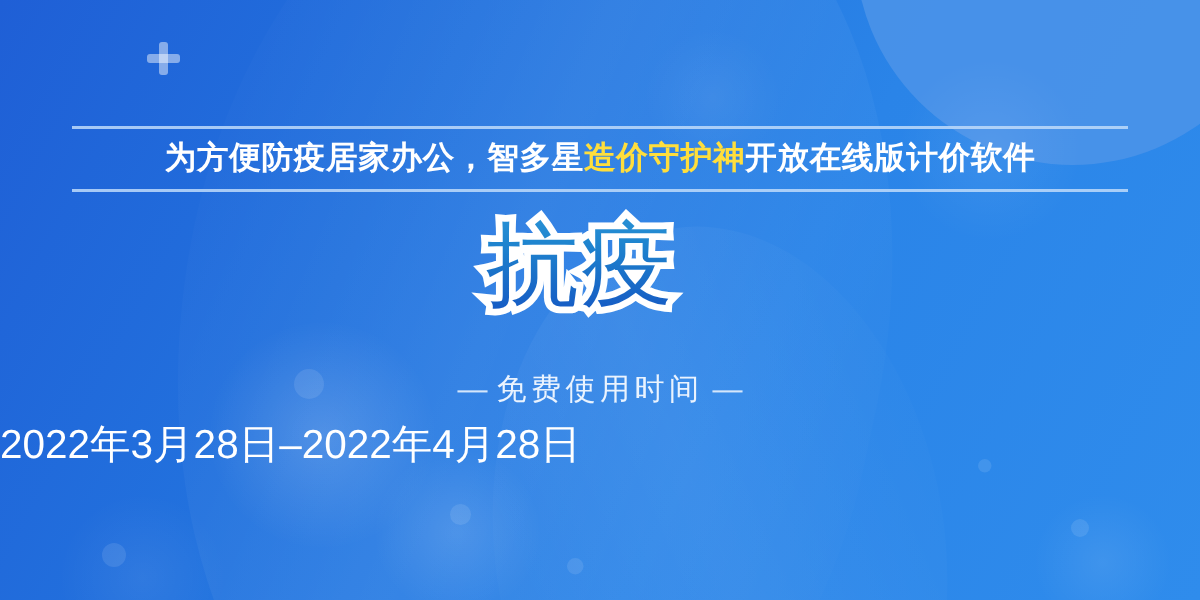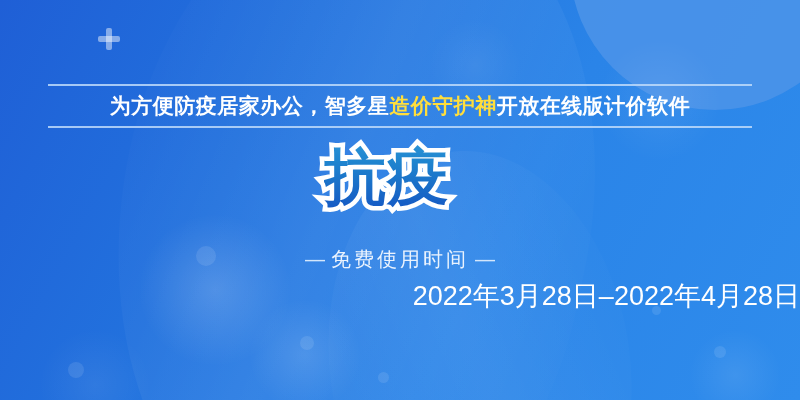--- a/index.html
+++ b/index.html
@@ -134,21 +134,21 @@
 
   
   .headline {
     position: absolute;
     left: 0;
     right: 0;
     top: 146px;
     text-align: center;
     white-space: nowrap;
     font-size: 62px;
-    font-weight: bold;
+    font-weight: normal;
     letter-spacing: 1px;
     line-height: 1;
   }
   .headline .word {
     display: inline-block;
     position: relative;
   }
   .headline .gap {
     display: inline-block;
     width: 26px;
@@ -200,21 +200,21 @@
     letter-spacing: 0;
     padding: 0 6px;
     color: #D4E6FB;
   }
 
   .period-dates {
     position: absolute;
     left: 0;
     right: 0;
     top: 278px;
-    text-align: right;
+    text-align: left;
     color: #ffffff;
     font-size: 27px;
     font-weight: normal;
     letter-spacing: 0px;
     white-space: nowrap;
   }
 </style>
 </head>
 <body>
 

